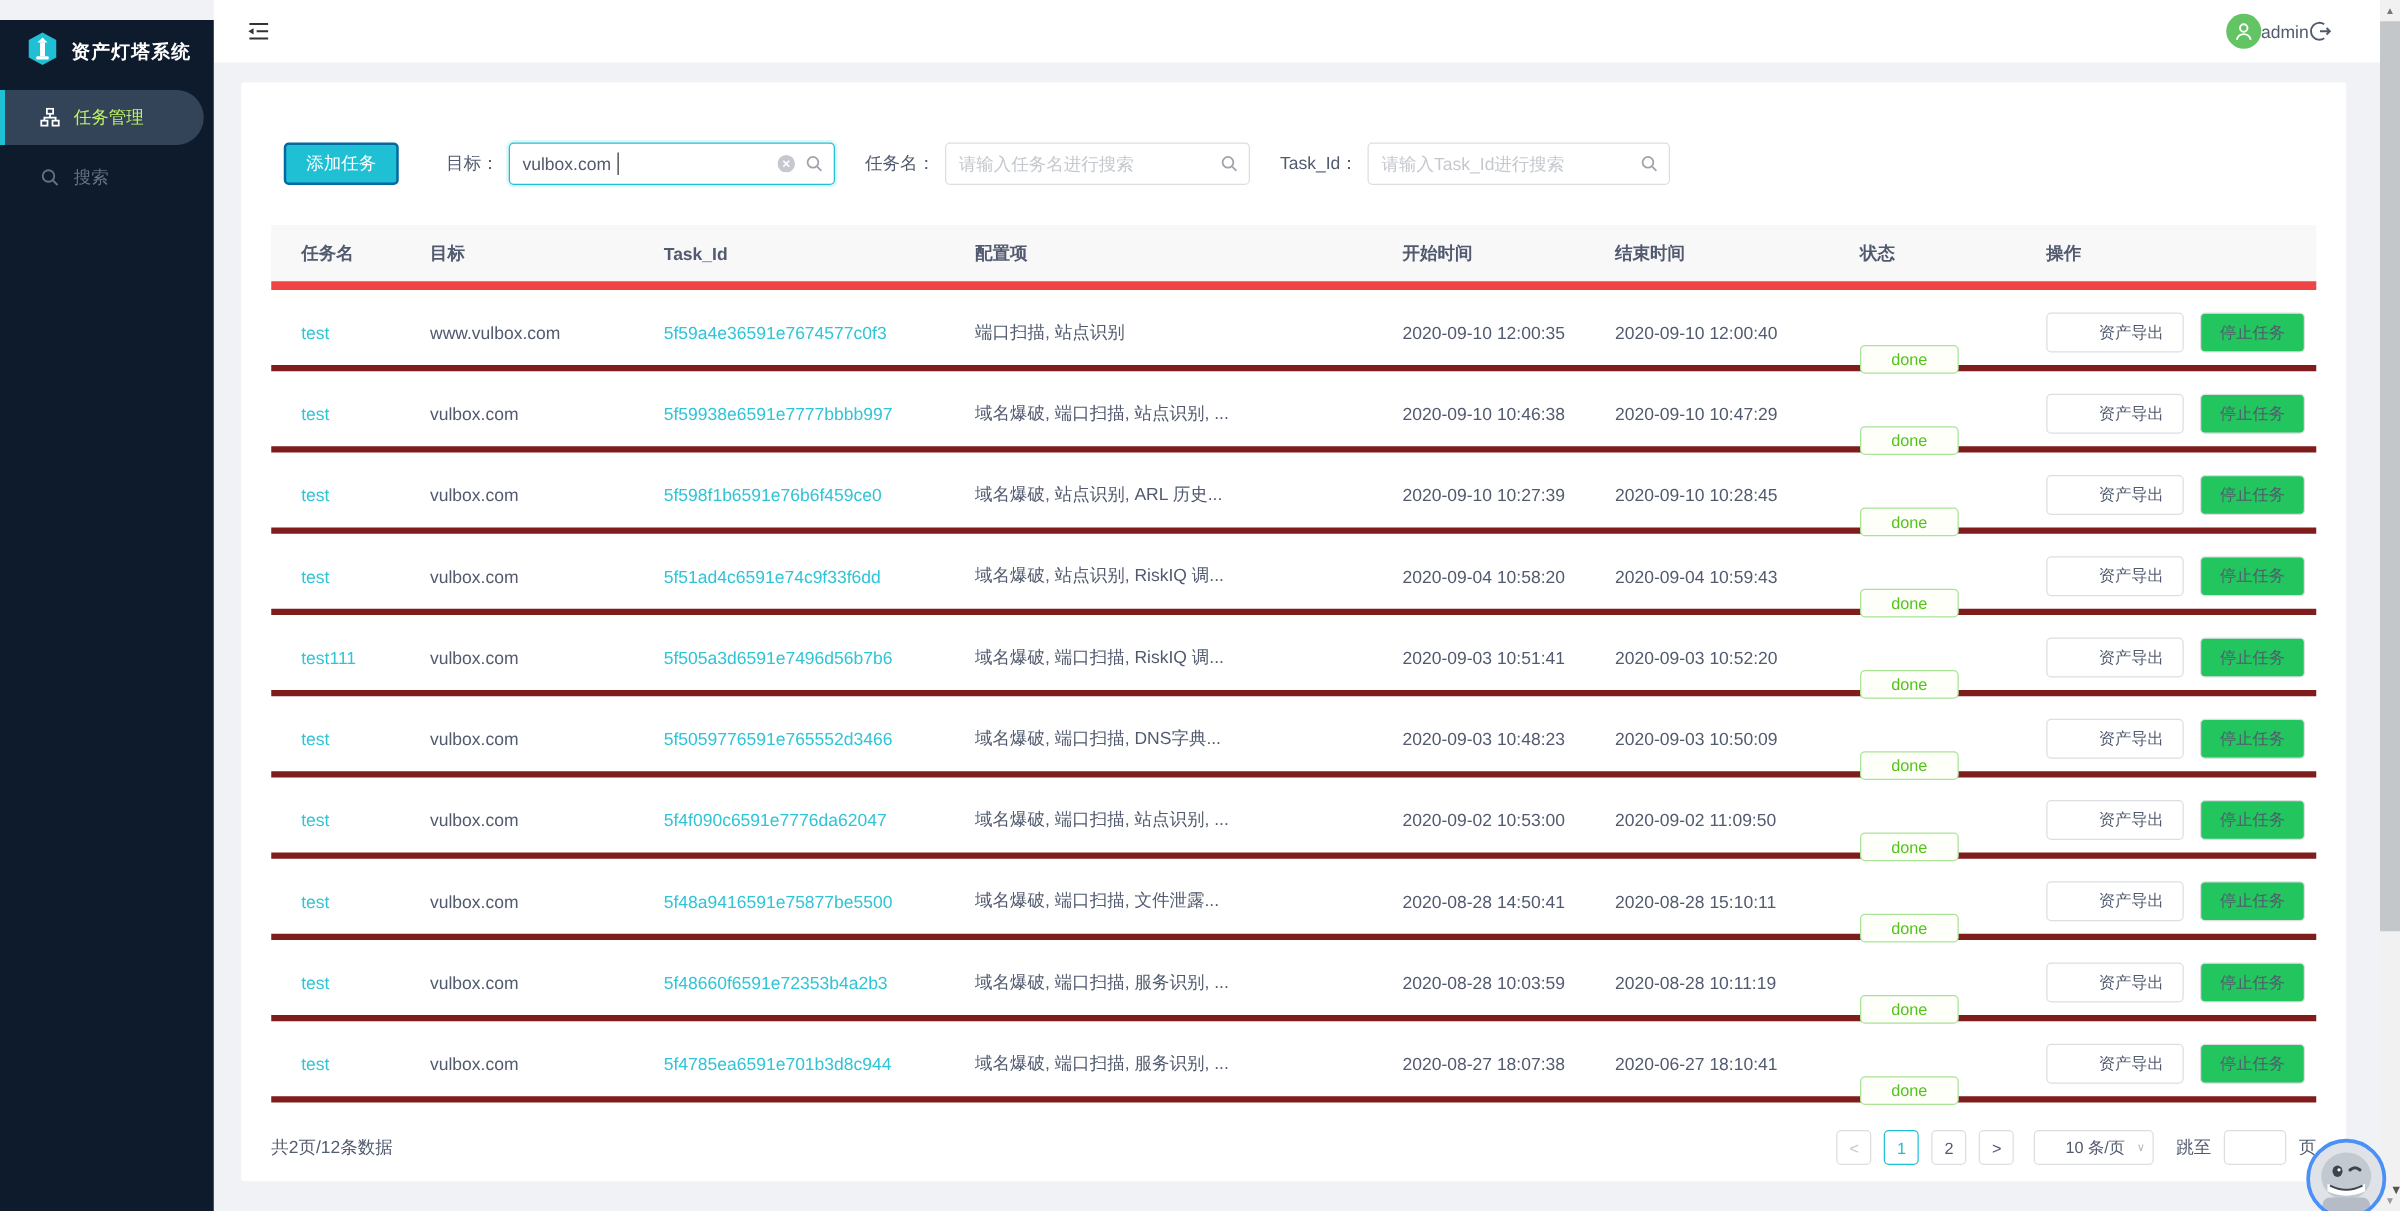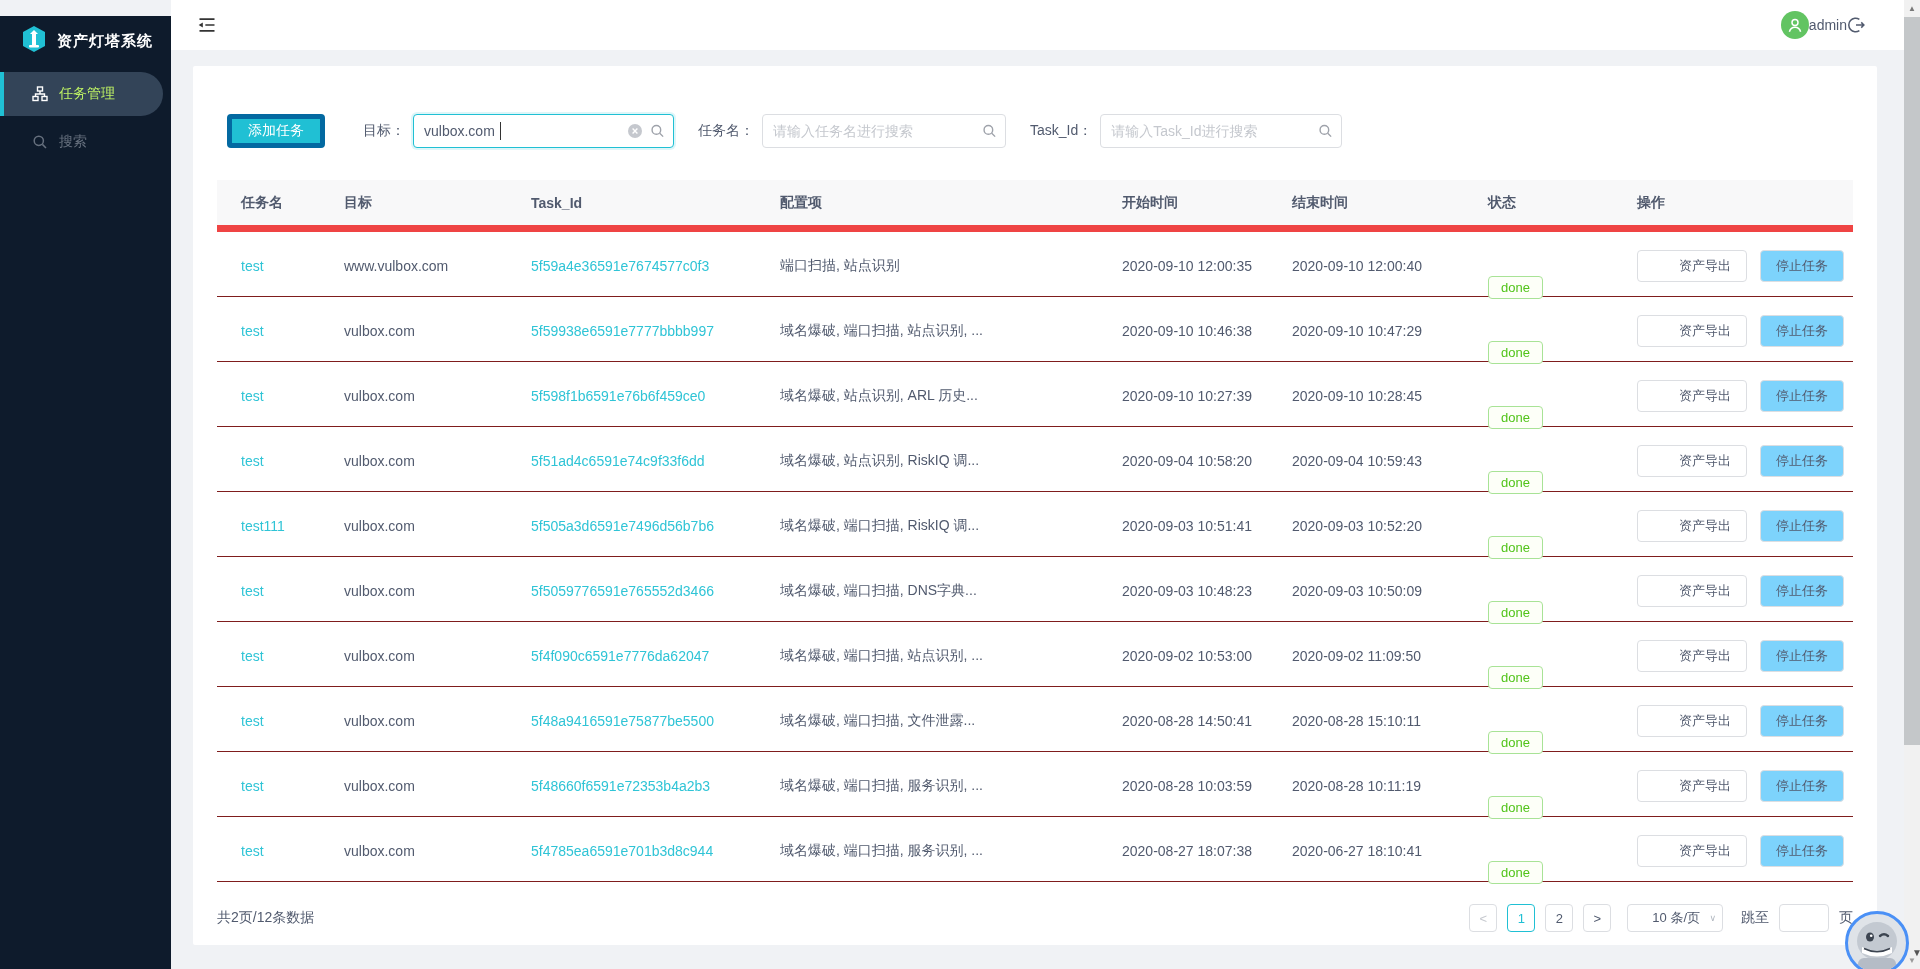--- a/index.html
+++ b/index.html
@@ -22,44 +22,44 @@
   .topbar { position:absolute; left:171px; top:0; width:1733px; height:50px; background:#fff; z-index:5; display:flex; align-items:center; justify-content:space-between; padding:0 39px 0 26px; }
   .collapse-btn { width:20px; height:20px; cursor:pointer; }
   .userbox { display:flex; align-items:center; gap:0; }
   .avatar { width:28px; height:28px; border-radius:50%; background:#62c462; display:flex; align-items:center; justify-content:center; }
   .username { font-size:14px; color:#515a6e; }
   .logout { width:18px; height:18px; cursor:pointer; }
   
   .card { position:absolute; left:193px; top:66px; width:1684px; height:879px; background:#fff; border-radius:2px; z-index:4; }
   
   .filter-row { display:flex; align-items:center; padding:48px 0 0 34px; }
-  .add-btn { height:34px; padding:0 16px; background:#20c0d4; border:5px solid #0369a1; border-radius:4px; color:#fff; font-size:14px; cursor:pointer; }
+  .add-btn { height:34px; padding:0 16px; background:#20c0d4; border:2px solid #0369a1; border-radius:4px; color:#fff; font-size:14px; cursor:pointer; }
   .f-label { font-size:14px; color:#515a6e; margin:0 8px 0 38px; white-space:nowrap; }
   .f-label.n { margin-left:24px; }
   .iwrap { position:relative; }
   .iwrap input { height:34px; width:100%; border:1px solid #dcdee2; border-radius:4px; font-size:14px; color:#515a6e; padding:0 30px 0 10px; outline:none; font-family:"Liberation Sans","DejaVu Sans",sans-serif; }
   .iwrap input::placeholder { color:#c5c8ce; }
   .iwrap.focused input { border-color:#20c0d4; box-shadow:0 0 0 2px rgba(32,192,212,.15); padding-right:54px; }
   .iwrap .icn { position:absolute; top:50%; transform:translateY(-50%); }
   .icn.search { right:9px; width:15px; height:15px; }
   .icn.clear { right:32px; width:14px; height:14px; cursor:pointer; }
   .w-target { width:261px; } .w-name { width:244px; } .w-tid { width:242px; }
   .caret { position:absolute; left:87px; top:8px; width:1px; height:18px; background:#333; }
   
   .table { margin:32px 24px 0 24px; }
   .thead, .tr { display:grid; grid-template-columns:127px 187px 249px 342px 170px 196px 149px 1fr; align-items:center; }
   .thead { height:52px; background:#f8f8f9; font-size:14px; color:#515a6e; font-weight:bold; border-bottom:7px solid #ef4444; }
   .th:first-child, .td:first-child { padding-left:24px; }
-  .tr { height:65px; border-bottom:1px solid #7f1d1d; font-size:14px; }
+  .tr { height:65px; border-bottom:5px solid #7f1d1d; font-size:14px; }
   .tr a { color:#2fc4d6; text-decoration:none; cursor:pointer; }
-  .badge { display:inline-block; padding:3px 12px; font-size:13px; color:#52c41a; border:1px solid #a8e396; background:#fdfff8; border-radius:4px;margin-top:44px; }
+  .badge { display:inline-block; padding:3px 24px; font-size:13px; color:#52c41a; border:1px solid #a8e396; background:#fdfff8; border-radius:4px;margin-top:44px; }
   .ops { display:flex; gap:13px; }
   .btn { height:32px; padding:0 15px; font-size:13px; color:#515a6e; border:1px solid #dcdee2; border-radius:4px; cursor:pointer; font-family:"Liberation Sans","DejaVu Sans",sans-serif; }
   .btn.export { background:#fff;padding-left:41px; }
-  .btn.stop { background:#7dd3fc; }
+  .btn.stop { background:#22c55e; }
   
   .pagebar { display:flex; align-items:center; justify-content:space-between; margin:22px 24px 0 24px; }
   .summary { font-size:14px; color:#515a6e; }
   .pager { display:flex; align-items:center; gap:10px; }
   .pbtn { min-width:28px; height:28px; border:1px solid #dcdee2; border-radius:4px; background:#fff; display:flex; align-items:center; justify-content:center; font-size:13px; color:#515a6e; cursor:pointer; }
   .pbtn.disabled { color:#c5c8ce; cursor:default; }
   .pbtn.active { border-color:#20c0d4; color:#20c0d4; }
   .psel { position:relative; height:28px; border:1px solid #dcdee2; border-radius:4px; background:#fff; display:flex; align-items:center; padding:0 22px 0 24px; font-size:13px; color:#515a6e; cursor:pointer; margin-left:6px; }
   .psel .chev { position:absolute; right:6px; font-size:9px; color:#b0b6bf; }
   .jump-label { font-size:14px; margin-left:8px; }

